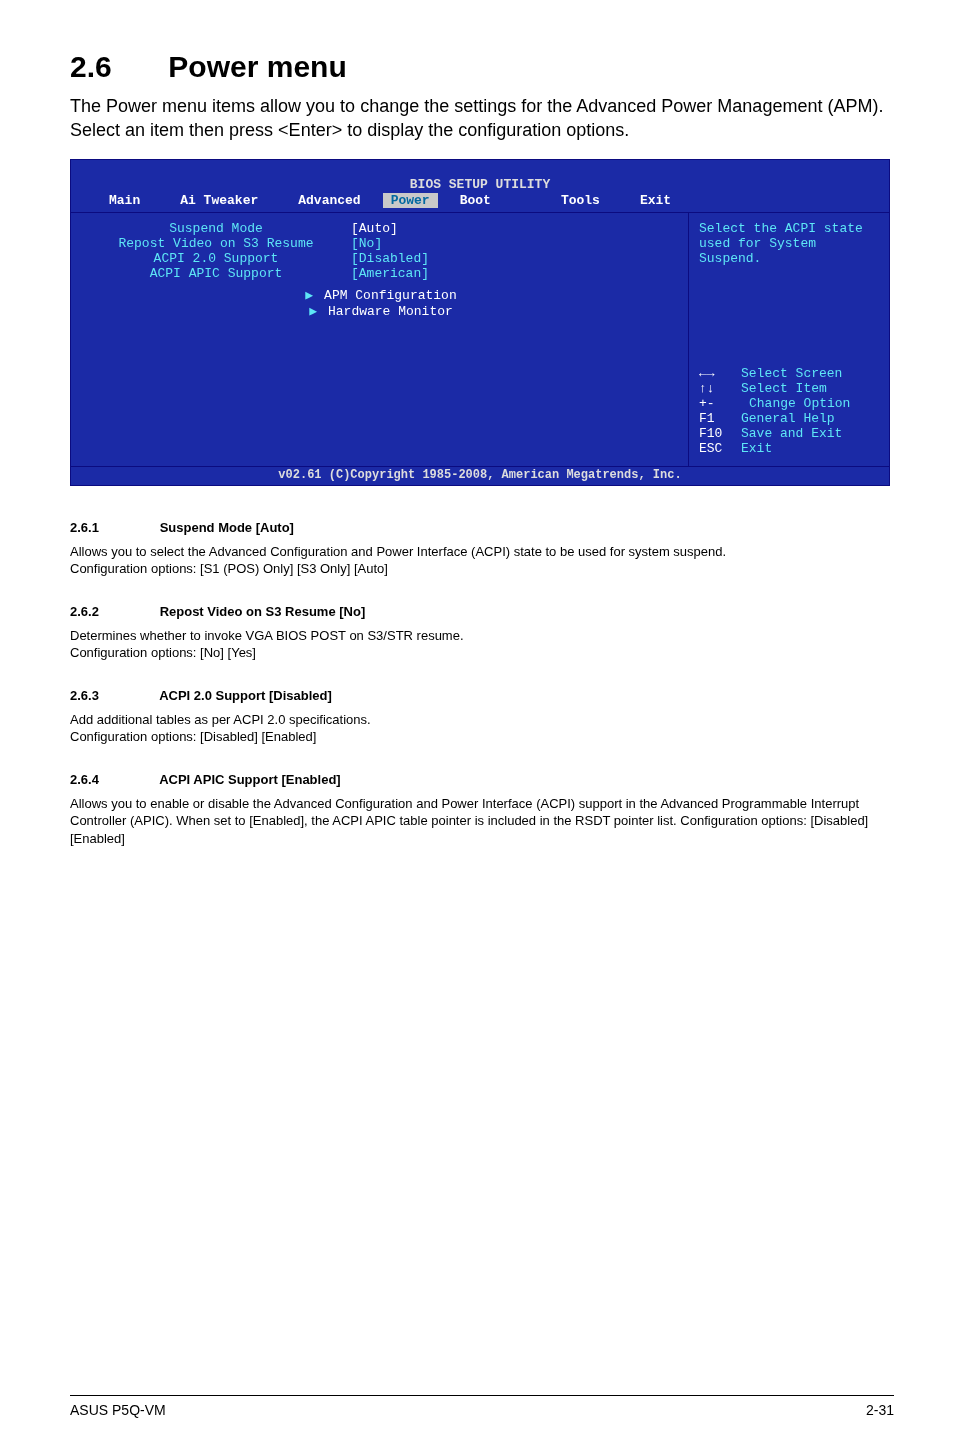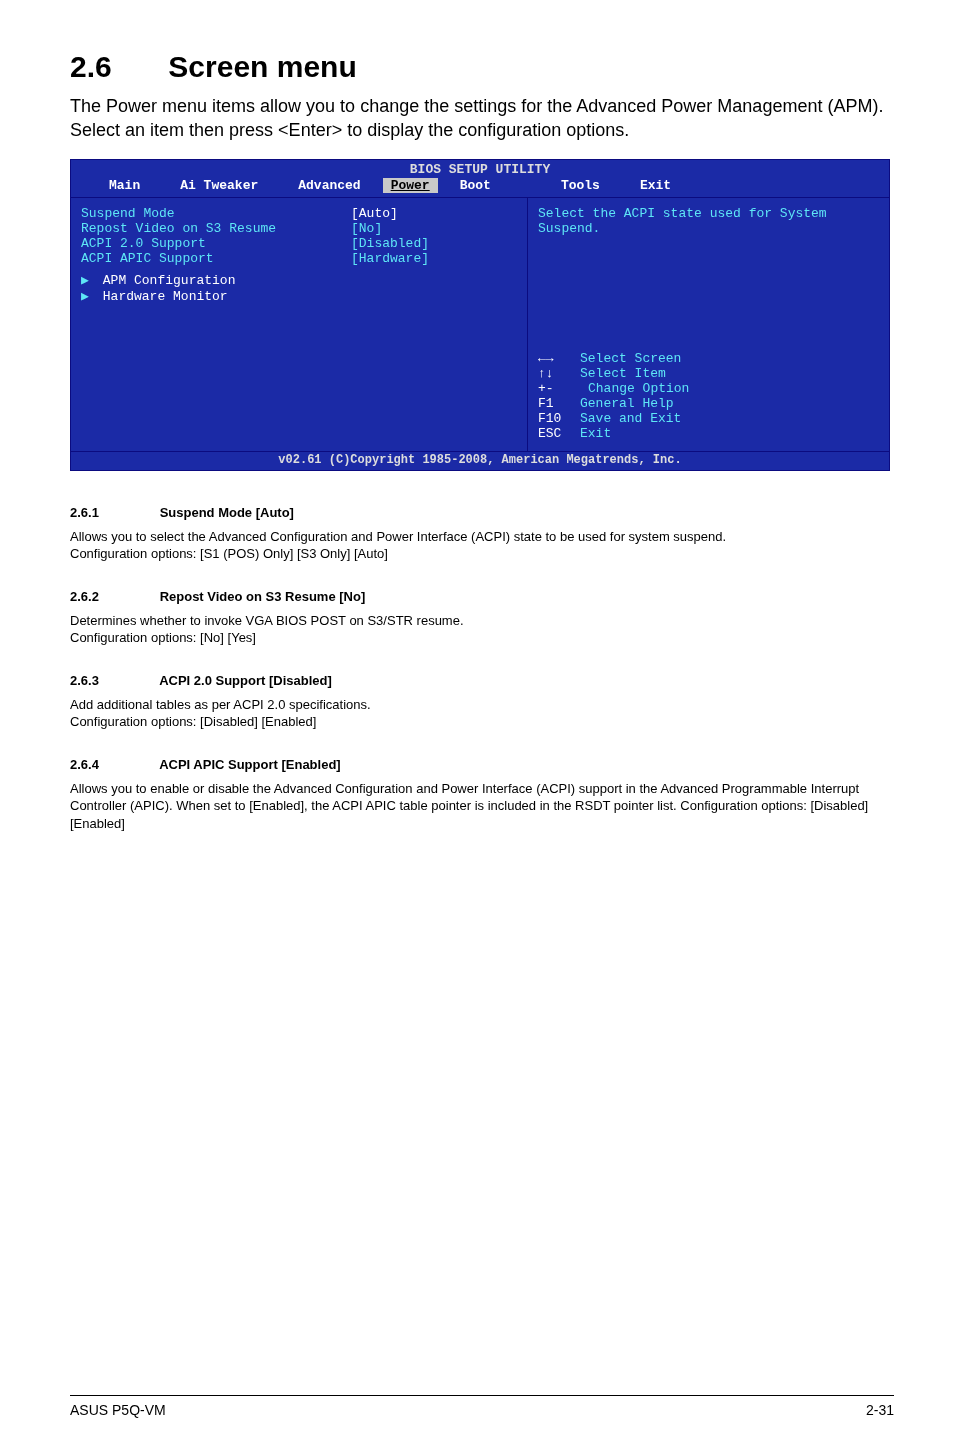--- a/index.html
+++ b/index.html
@@ -33,48 +33,48 @@
     background: #1b2aa6;
     color: #fff;
     font-family: "Courier New", monospace;
     font-size: 13px;
     margin-bottom: 24px;
   }
   .bios-title {
     color: #ddd;
     text-align: center;
     font-weight: bold;
-    padding: 2px 0 1px;
+    padding: 17px 0 1px;
     background: #1b2aa6;
   }
   .bios-menu {
     display: flex;
     gap: 4px;
     padding: 0 20px 4px;
     color: #fff;
     font-weight: bold;
   }
   .bios-menu span { padding: 0 18px; }
   .bios-menu .sel {
     background: #c9c9c9;
-    color: #000000;
+    color: #0369a1;
     padding: 0 8px;
-    text-decoration: underline;
   }
   .bios-menu .pad { flex: 0 0 auto; }
   .bios-body {
     display: flex;
     border-top: 1.5px solid #0b0b80;
     min-height: 254px;
   }
   .bios-left {
-    width: 457px;
+    width: 618px;
     border-right: 1.5px solid #0b0b80;
     padding: 8px 10px 10px;
     color: #5ee6f6;
+    text-align: center;
   }
   .bios-right {
     flex: 1;
     padding: 8px 10px 10px;
     color: #5ee6f6;
     display: flex;
     flex-direction: column;
     justify-content: space-between;
   }
   .opt-row { display: flex; }
@@ -116,21 +116,21 @@
     justify-content: space-between;
     font-size: 14px;
     gap: 20px;
   }
 </style>
 </head>
 <body>
 
 <div class="h1">
   <span class="num">2.6</span>
-  <span>Screen menu</span>
+  <span>Power menu</span>
 </div>
 
 <div class="intro">The Power menu items allow you to change the settings for the Advanced Power Management (APM). Select an item then press &lt;Enter&gt; to display the configuration options.</div>
 
 <div class="bios">
   <div class="bios-title">BIOS SETUP UTILITY</div>
   <div class="bios-menu">
     <span class="pad">Main</span>
     <span class="pad">Ai Tweaker</span>
     <span class="pad">Advanced</span>
@@ -148,21 +148,21 @@
       <div class="opt-row">
         <span class="opt-label">Repost Video on S3 Resume</span>
         <span class="opt-val">[No]</span>
       </div>
       <div class="opt-row">
         <span class="opt-label">ACPI 2.0 Support</span>
         <span class="opt-val">[Disabled]</span>
       </div>
       <div class="opt-row">
         <span class="opt-label">ACPI APIC Support</span>
-        <span class="opt-val">[Hardware]</span>
+        <span class="opt-val">[American]</span>
       </div>
       <div class="submenu">
         <span class="tri">▶</span>
         <span>APM Configuration</span>
       </div>
       <div class="submenu" style="margin-top:0">
         <span class="tri">▶</span>
         <span>Hardware Monitor</span>
       </div>
     </div>

